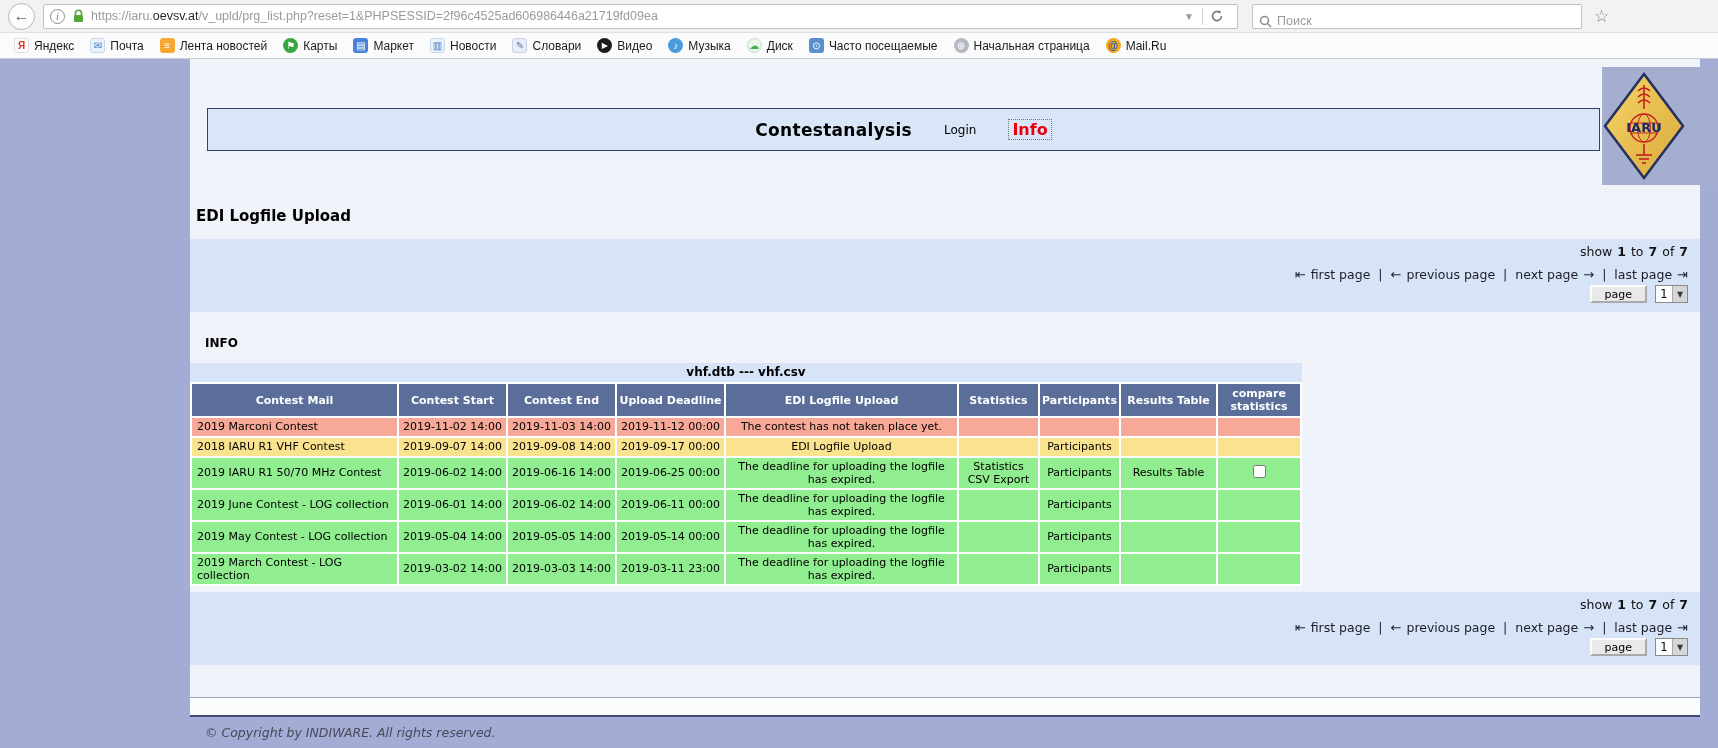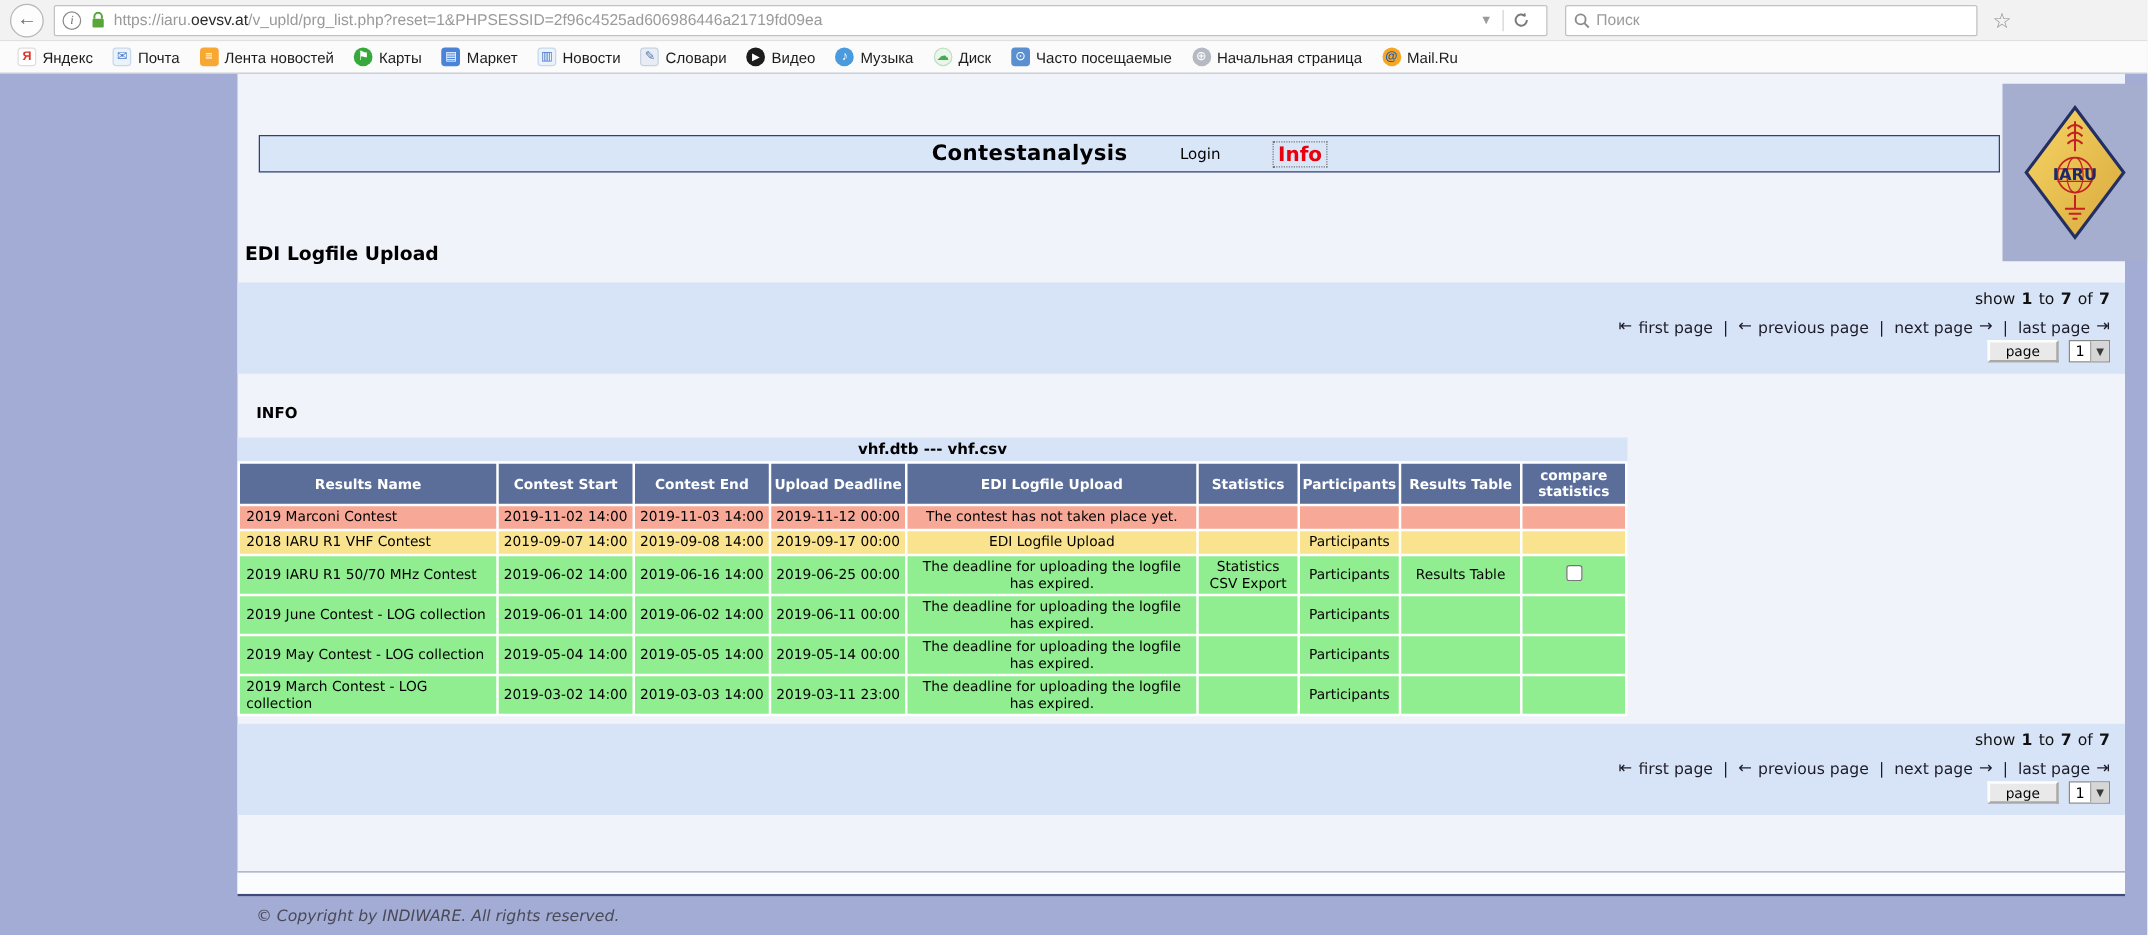--- a/index.html
+++ b/index.html
@@ -11,37 +11,37 @@
   .nav-row { height:33px; display:flex; align-items:center; padding:0 8px; background:#f2f2f2; border-bottom:1px solid #e0e0e0; }
   .back-btn { width:27px; height:27px; border-radius:50%; border:1px solid #b6b6b6; background:#fdfdfd; color:#6e6e6e; font-size:16px; font-weight:bold; line-height:24px; text-align:center; flex:none; cursor:pointer; }
   .urlbar { flex:none; width:1195px; height:25px; margin-left:8px; background:#fff; border:1px solid #c2c2c2; border-radius:2px; display:flex; align-items:center; padding:0 6px; }
   .info-ico { width:15px; height:15px; border-radius:50%; border:1px solid #8a8a8a; color:#6f6f6f; font-size:10px; font-style:italic; font-family:"Liberation Serif",serif; text-align:center; line-height:13px; flex:none; }
   .lock-ico { margin:0 6px 0 7px; flex:none; display:flex; }
   .url-text { font-size:12.5px; color:#9a9a9a; white-space:nowrap; overflow:hidden; flex:1; }
   .url-text .host { color:#2a2a2a; }
   .url-drop { color:#9a9a9a; font-size:10px; padding:0 8px; }
   .url-div { width:1px; height:17px; background:#d4d4d4; }
   .reload-ico { padding:0 7px; display:flex; }
-  .searchbox { width:330px; height:25px; margin-left:14px; background:#fff; border:1px solid #c2c2c2; border-radius:2px; display:flex; align-items:center; padding:0 6px; flex:none; }
+  .searchbox { width:330px; height:25px; margin-left:14px; background:#fff; border:1px solid #c2c2c2; border-radius:2px; display:flex; align-items:flex-end; padding:0 6px; flex:none; }
   .searchbox input { border:none; outline:none; width:100%; font-size:12.5px; color:#444; font-family:"Liberation Sans",sans-serif; background:transparent; }
   .searchbox input::placeholder { color:#9a9a9a; }
   .star-ico { margin-left:12px; color:#8a8a8a; font-size:17px; }
 
   .bm-row { height:26px; background:#fbfbfb; border-bottom:1px solid #c9ced6; display:flex; align-items:center; padding-left:6px; }
   .bm { display:flex; align-items:center; gap:5px; padding:2px 8px; font-size:12px; color:#1c1c1c; cursor:pointer; white-space:nowrap; }
   .bm-ico { width:15px; height:15px; border-radius:3px; display:inline-flex; align-items:center; justify-content:center; font-size:10px; line-height:1; flex:none; }
 
   
   .page { position:relative; width:1718px; height:689px; background:#A2ACD4; overflow:hidden; }
   .content { position:absolute; left:190px; top:0; width:1510px; height:658px; background:#F1F3FB; border-bottom:2px solid #3F4A78; }
   .bottom-strip { position:absolute; bottom:0; left:0; right:0; height:18px; background:#FBFCFE; border-top:1px solid #98A2C2; }
 
-  .logo-box { position:absolute; left:1602px; top:8px; width:116px; height:142px; background:#A6AECF; display:flex; align-items:center; justify-content:center; }
-
-  .header-bar { margin:49px 0 0 17px; width:1393px; height:30px; background:#D9E6F8; border:1px solid #35406E; display:flex; align-items:center; justify-content:center; gap:42px; }
+  .logo-box { position:absolute; left:1602px; top:8px; width:116px; height:118px; background:#A6AECF; display:flex; align-items:center; justify-content:flex-start; }
+
+  .header-bar { margin:49px 0 0 17px; width:1393px; height:43px; background:#D9E6F8; border:1px solid #35406E; display:flex; align-items:center; justify-content:center; gap:32px; }
   .site-title { font-size:17px; font-weight:bold; color:#000; letter-spacing:.3px; }
   .login-link { font-size:12px; color:#000000; cursor:pointer; }
   .info-link { font-size:16px; font-weight:bold; color:#E8000D; border:1px dotted #777; padding:0 3px; cursor:pointer; }
 
   .page-heading { margin:56px 0 0 6px; font-size:15px; font-weight:bold; color:#000; }
 
   .pagebox { margin-top:14px; width:1510px; background:#D7E3F7; padding:5px 12px 9px 12px; }
   .show-line { display:flex; justify-content:flex-end; gap:5px; font-size:12.5px; color:#111; align-items:baseline; }
   .show-line b { font-weight:bold; }
   .nav-line { display:flex; justify-content:flex-end; align-items:center; gap:8px; font-size:12.5px; color:#1c1c28; margin-top:8px; }
@@ -223,21 +223,21 @@
           <col style="width:107px">
           <col style="width:107px">
           <col style="width:231px">
           <col style="width:79px">
           <col style="width:79px">
           <col style="width:95px">
           <col style="width:82px">
       </colgroup>
       <thead>
         <tr>
-          <th>Results Name</th>
+          <th>Contest Mail</th>
           <th>Contest Start</th>
           <th>Contest End</th>
           <th>Upload Deadline</th>
           <th>EDI Logfile Upload</th>
           <th>Statistics</th>
           <th>Participants</th>
           <th>Results Table</th>
           <th>compare statistics</th>
         </tr>
       </thead>

